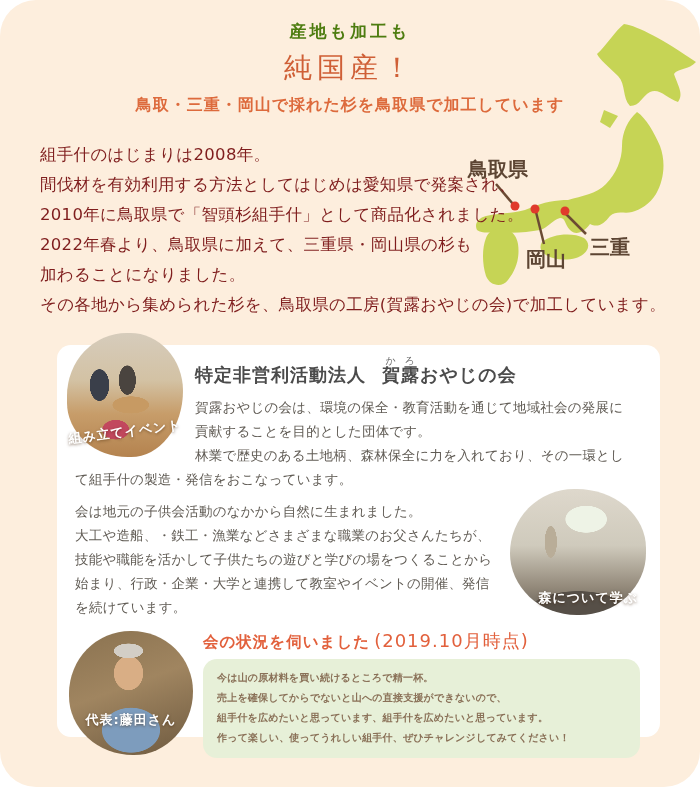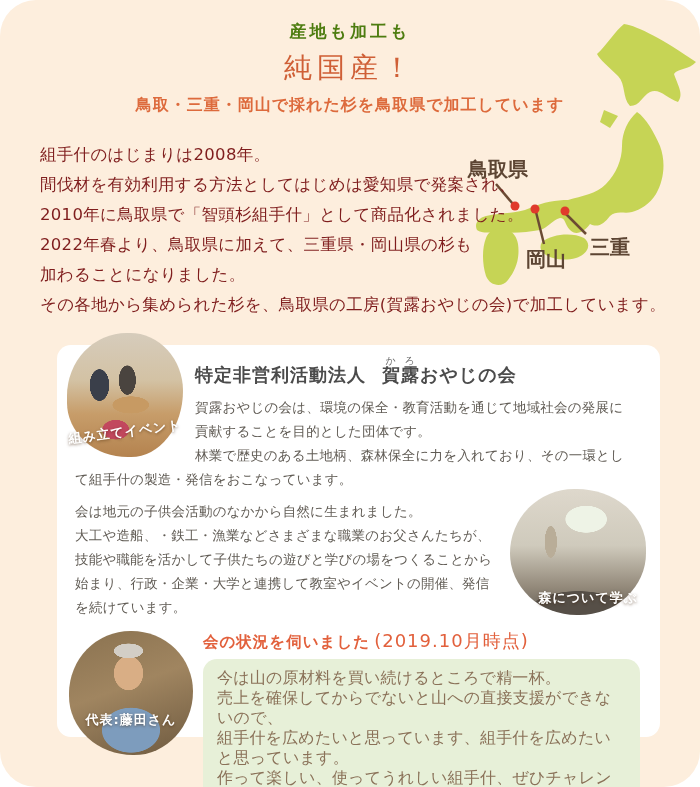--- a/index.html
+++ b/index.html
@@ -73,21 +73,21 @@
   .card p{margin:0 16px 8px 0;font-size:13.5px;line-height:24px;color:#615c55;letter-spacing:.2px;}
 
   .interview-heading{
     margin:10px 0 6px 0;font-size:15.5px;font-weight:bold;color:#e2603c;letter-spacing:1px;
   }
   .interview-heading .note{font-size:18px;font-weight:normal;margin-left:4px;}
   .bubble{
     overflow:hidden; 
     background:#e7f0d8;border-radius:14px;margin:0 2px 0 0;padding:9px 14px 10px 14px;
   }
-  .bubble-line{font-size:16px;line-height:20px;color:#8a7158;letter-spacing:.2px;}
+  .bubble-line{font-size:10px;line-height:20px;color:#8a7158;letter-spacing:.2px;font-weight:bold;}
 </style>
 </head>
 <body>
 
 <div class="sheet">
 
   <div class="header">
     <div class="tagline">産地も加工も</div>
     <div class="big-title">純国産！</div>
     <div class="subtitle">鳥取・三重・岡山で採れた杉を鳥取県で加工しています</div>

